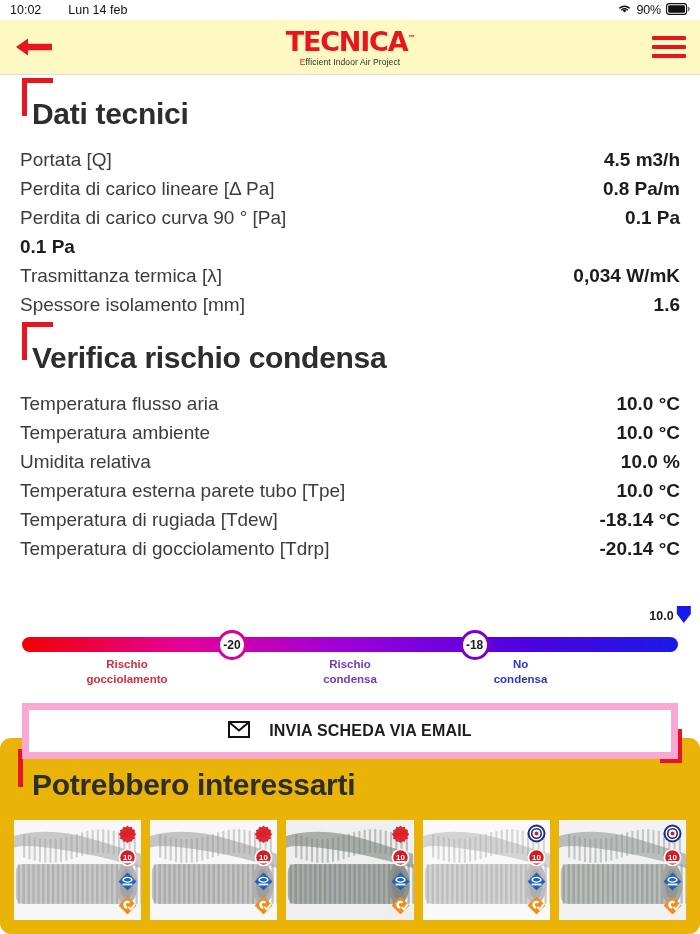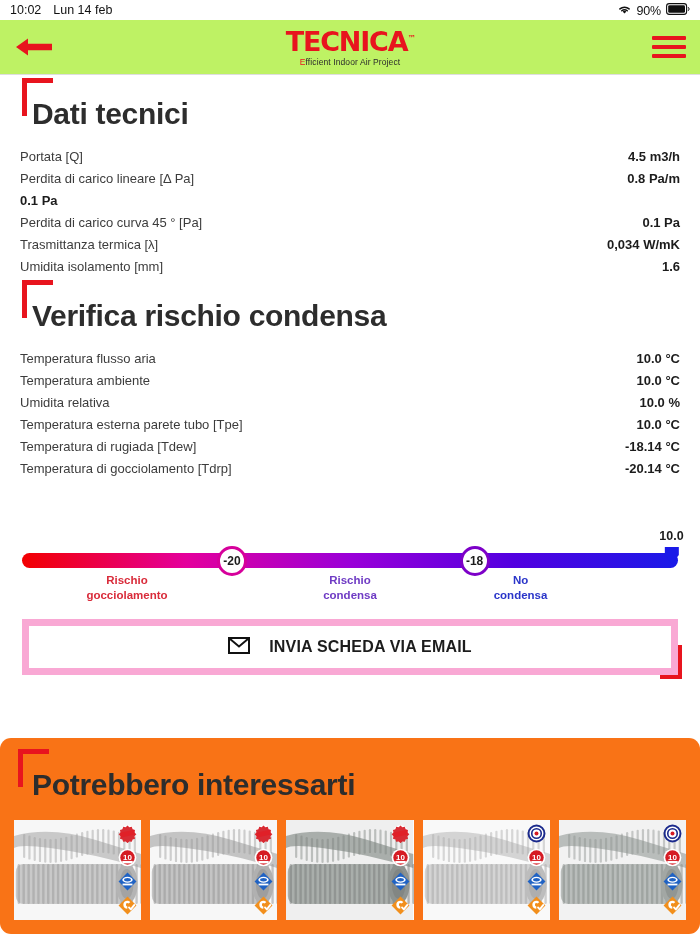--- a/index.html
+++ b/index.html
@@ -16,33 +16,33 @@
   
   .statusbar {
     height: 20px;
     display: flex;
     align-items: center;
     padding: 0 10px;
     font-size: 12.5px;
     color: #111;
     background: #fff;
   }
-  .sb-left { display: flex; align-items: center; gap: 12px; }
-  .sb-right { margin-left: auto; display: flex; align-items: flex-end; gap: 5px; }
+  .sb-left { display: flex; align-items: center; gap: 27px; }
+  .sb-right { margin-left: auto; display: flex; align-items: center; gap: 5px; }
   .wifi-icon { display: block; }
   .battery-icon { display: block; }
   .sb-pct { font-size: 12.5px; letter-spacing: -0.2px; }
 
   
   .header {
     height: 54px;
     display: flex;
     align-items: center;
     padding: 0 14px;
-    background: #bef264;
+    background: #fef9c3;
     position: relative;
   }
   .back-btn {
     width: 46px; height: 30px;
     display: flex; align-items: center;
     cursor: pointer;
   }
   .logo-wrap {
     position: absolute;
     left: 0; right: 0;
@@ -109,36 +109,36 @@
     color: #2d2d2d;
     letter-spacing: -0.3px;
   }
 
   .rows { padding: 0 2px; }
   .row {
     display: flex;
     align-items: flex-end;
     justify-content: space-between;
     padding: 3.5px 0;
-    font-size: 13px;
+    font-size: 19px;
   }
   .row-label { color: #3c3c3c; font-weight: 400; }
   .row-value { color: #1c1c1c; font-weight: 700; white-space: nowrap; }
 
   
   .scale-block {
     position: relative;
     margin: 26px 22px 0 22px;
     height: 92px;
   }
   .scale-pointer {
     position: absolute;
-    top: 24px;
+    top: 16px;
     transform: translateX(-50%);
-    display: flex; flex-direction: column;
+    display: flex; flex-direction: row;
     align-items: center;
   }
   .scale-pointer-label {
     font-size: 12.5px;
     font-weight: 700;
     color: #1c1c1c;
     margin-bottom: 3px;
   }
   .scale-bar {
     position: absolute;
@@ -209,21 +209,21 @@
     border-right: 6px solid #e8141e;
     border-bottom: 6px solid #e8141e;
     z-index: 1;
   }
 
   
   .suggest {
     position: absolute;
     left: 0; right: 0;
     top: 738px; bottom: 0;
-    background: #f97316;
+    background: #eab308;
     border-radius: 11px;
   }
   .suggest .sec-head { padding-top: 30px; padding-left: 32px; }
   .suggest .sec-head::before { left: 18px; top: 11px; }
   .products {
     display: flex;
     gap: 9px;
     padding: 0 14px;
     margin-top: 18px;
   }
@@ -300,32 +300,32 @@
   <div class="rows" id="tech-rows">
       <div class="row">
         <span class="row-label">Portata [Q]</span>
         <span class="row-value">4.5 m3/h</span>
       </div>
       <div class="row">
         <span class="row-label">Perdita di carico lineare [Δ Pa]</span>
         <span class="row-value">0.8 Pa/m</span>
       </div>
       <div class="row">
+        <span class="row-label">Perdita di carico curva 90 ° [Pa]</span>
         <span class="row-value">0.1 Pa</span>
       </div>
       <div class="row">
-        <span class="row-label">Perdita di carico curva 45 ° [Pa]</span>
         <span class="row-value">0.1 Pa</span>
       </div>
       <div class="row">
         <span class="row-label">Trasmittanza termica [λ]</span>
         <span class="row-value">0,034 W/mK</span>
       </div>
       <div class="row">
-        <span class="row-label">Umidita isolamento [mm]</span>
+        <span class="row-label">Spessore isolamento [mm]</span>
         <span class="row-value">1.6</span>
       </div>
     </div>
 </div>
 
 <div class="section">
   <div class="sec-head">
     <div class="sec-title">Verifica rischio condensa</div>
   </div>
   <div class="rows" id="cond-rows">

